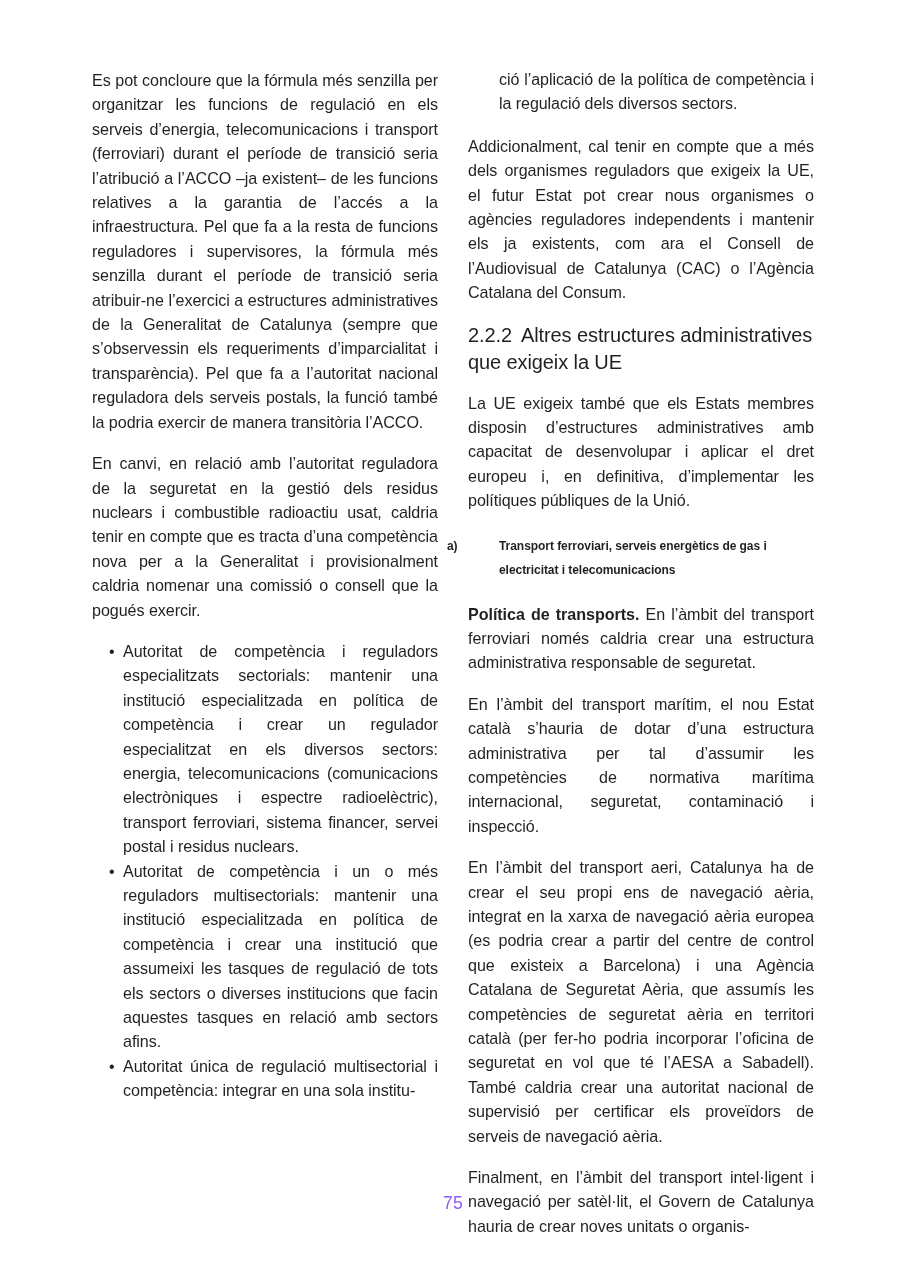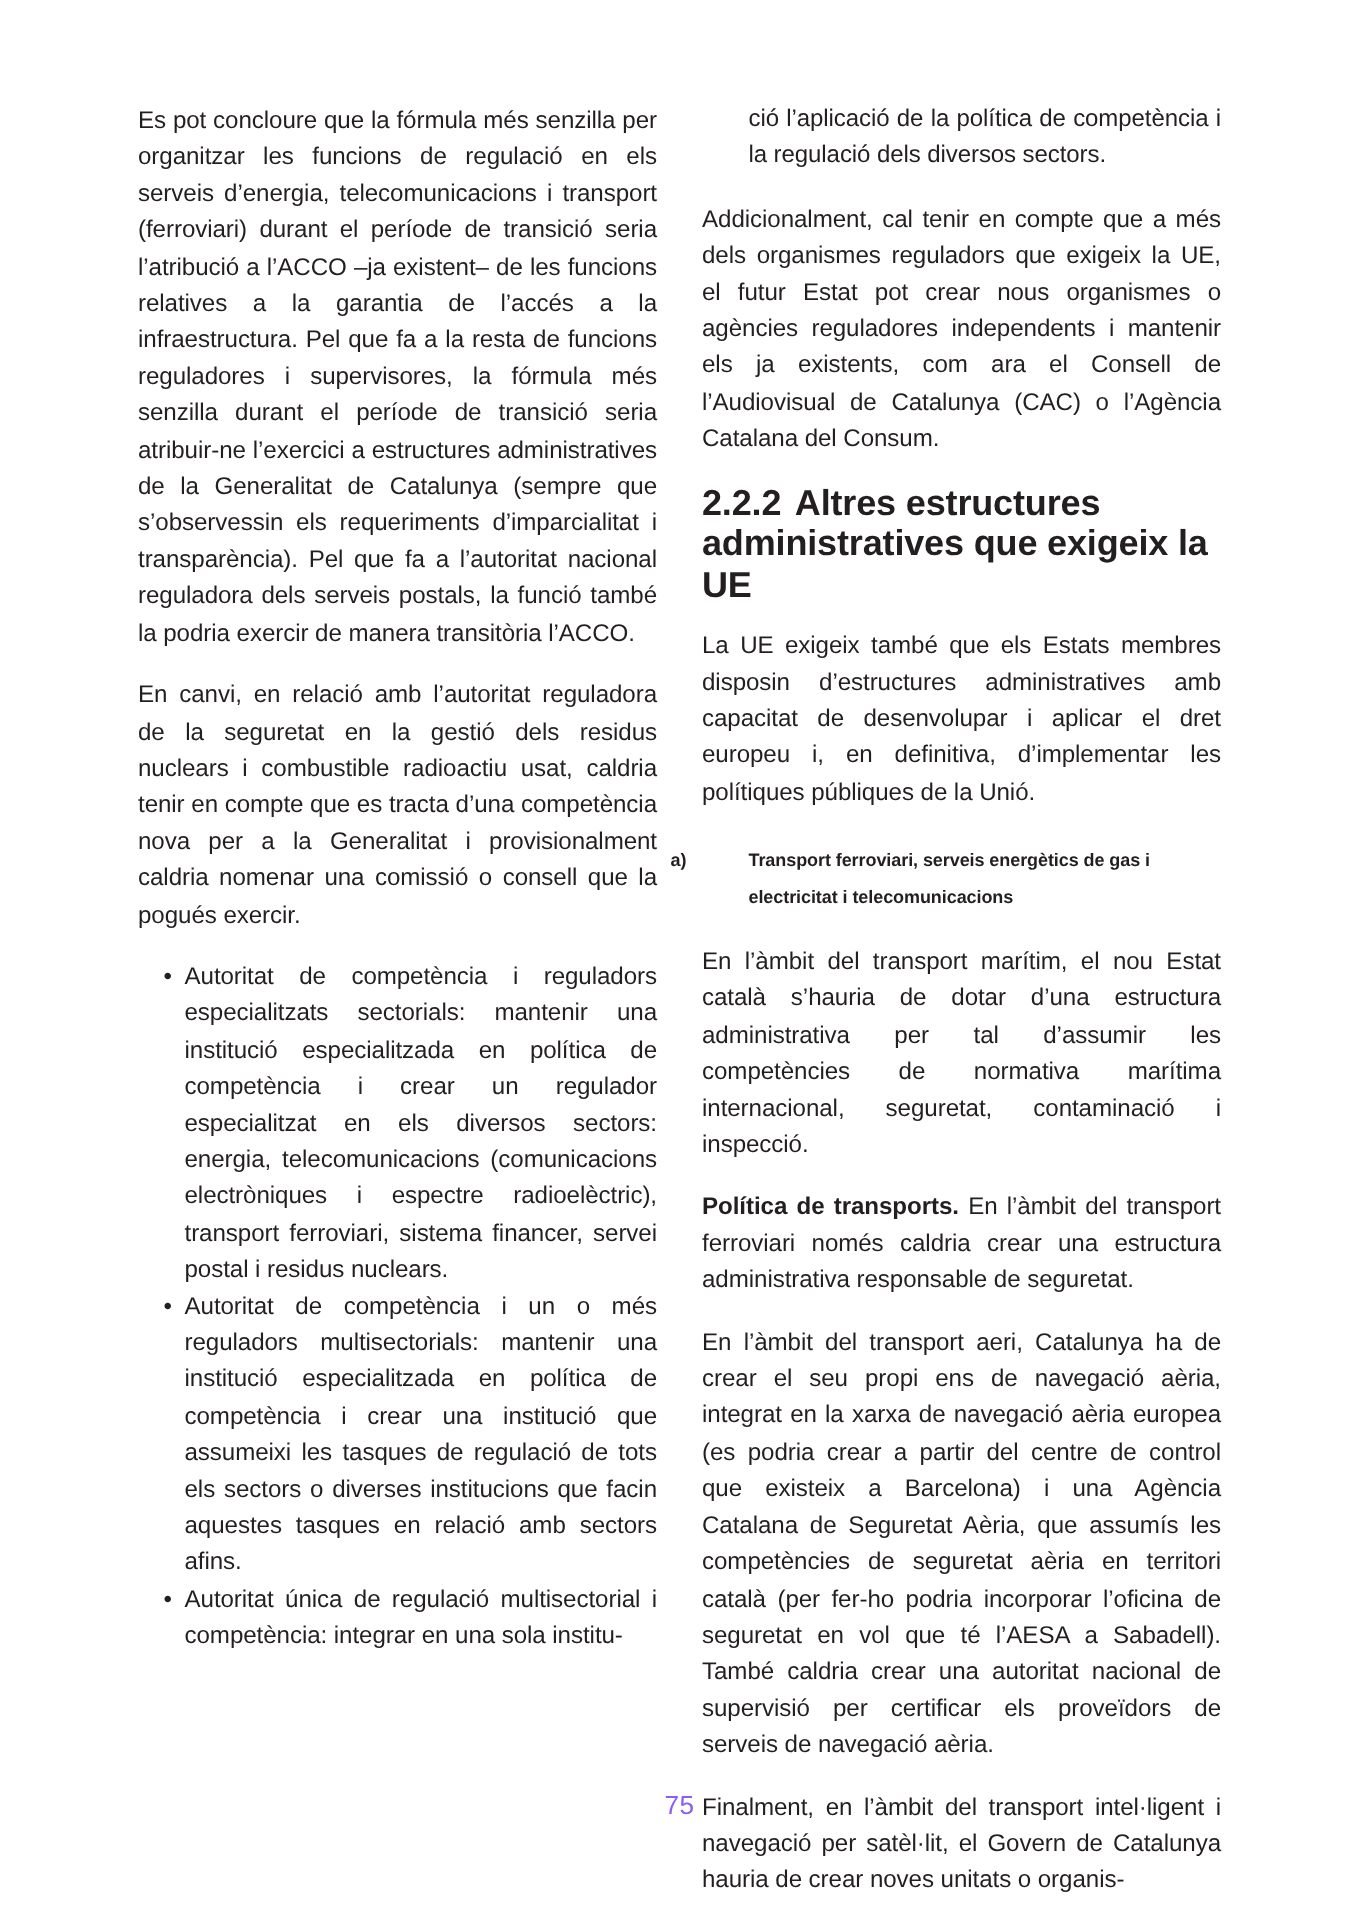--- a/index.html
+++ b/index.html
@@ -60,23 +60,23 @@
     margin: 0 0 17px 0;
     padding-left: 31px;
     font-size: 16px;
     line-height: 24.4px;
     text-align: justify;
     letter-spacing: -0.05px;
   }
 
   h2.section-heading {
     margin: 13px 0 14px 0;
-    font-size: 24px;
+    font-size: 20px;
     line-height: 27.5px;
-    font-weight: bold;
+    font-weight: normal;
     text-align: left;
     letter-spacing: -0.1px;
   }
   h2.section-heading .num {
     margin-right: 9px;
   }
 
   h3.sub-heading {
     margin: 21px 0 19px 0;
     font-size: 12px;
@@ -170,25 +170,25 @@
       <h2 class="section-heading">
         <span class="num">2.2.2</span><span>Altres estructures administratives que exigeix la UE</span>
       </h2>
 
       <p class="body-par">La UE exigeix també que els Estats membres disposin d’estructures administratives amb capacitat de desenvolupar i aplicar el dret europeu i, en definitiva, d’implementar les polítiques públiques de la Unió.</p>
 
       <h3 class="sub-heading">
         <span class="letter">a)</span><span>Transport ferroviari, serveis energètics de gas i electricitat i telecomunicacions</span>
       </h3>
 
-      <p class="body-par">En l’àmbit del transport marítim, el nou Estat català s’hauria de dotar d’una estructura administrativa per tal d’assumir les competències de normativa marítima internacional, seguretat, contaminació i inspecció.</p>
-
       <p class="body-par">
         <span class="lead-bold">Política de transports.</span><span> En l’àmbit del transport ferroviari només caldria crear una estructura administrativa responsable de seguretat.</span>
       </p>
+
+      <p class="body-par">En l’àmbit del transport marítim, el nou Estat català s’hauria de dotar d’una estructura administrativa per tal d’assumir les competències de normativa marítima internacional, seguretat, contaminació i inspecció.</p>
 
       <p class="body-par">En l’àmbit del transport aeri, Catalunya ha de crear el seu propi ens de navegació aèria, integrat en la xarxa de navegació aèria europea (es podria crear a partir del centre de control que existeix a Barcelona) i una Agència Catalana de Seguretat Aèria, que assumís les competències de seguretat aèria en territori català (per fer-ho podria incorporar l’oficina de seguretat en vol que té l’AESA a Sabadell). També caldria crear una autoritat nacional de supervisió per certificar els proveïdors de serveis de navegació aèria.</p>
 
       <p class="body-par tight">Finalment, en l’àmbit del transport intel·ligent i navegació per satèl·lit, el Govern de Catalunya hauria de crear noves unitats o organis-</p>
 
     </div>
 
   </div>
 
   <div class="page-number">75</div>

